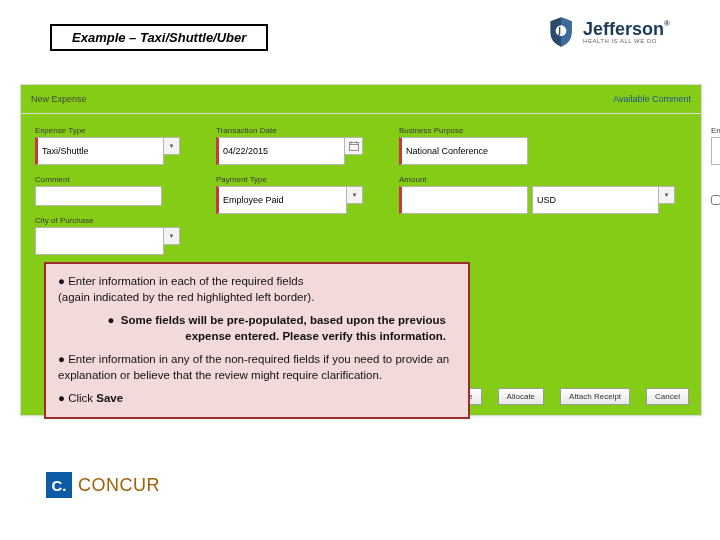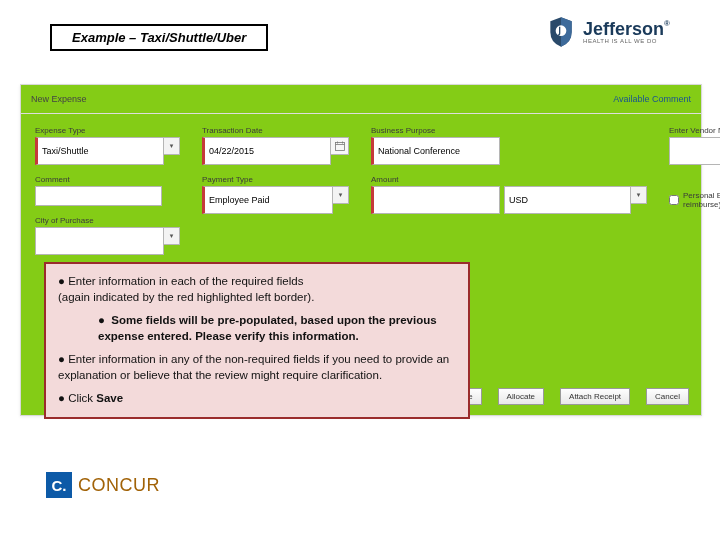--- a/index.html
+++ b/index.html
@@ -72,21 +72,21 @@
     color: #444;
     font-size: 9px;
   }
   .form-header .right-link {
     color: #1a5490;
     font-size: 9px;
   }
   .form-body {
     padding: 12px 14px 6px;
     display: flex;
-    gap: 22px;
+    gap: 36px;
   }
   .col {
     flex: 1;
     display: flex;
     flex-direction: column;
     gap: 10px;
   }
   .field-label {
     color: #3a3a3a;
     font-size: 8px;
@@ -191,20 +191,21 @@
     color: #111;
     line-height: 1.35;
     z-index: 5;
   }
   .info-box p {
     margin: 0 0 8px 0;
   }
   .info-box .sub {
     margin-left: 40px;
     margin-right: 10px;
+    text-align: right;
   }
   .concur-logo {
     position: absolute;
     left: 46px;
     bottom: 42px;
     display: flex;
     align-items: center;
     gap: 6px;
     z-index: 2;
   }

